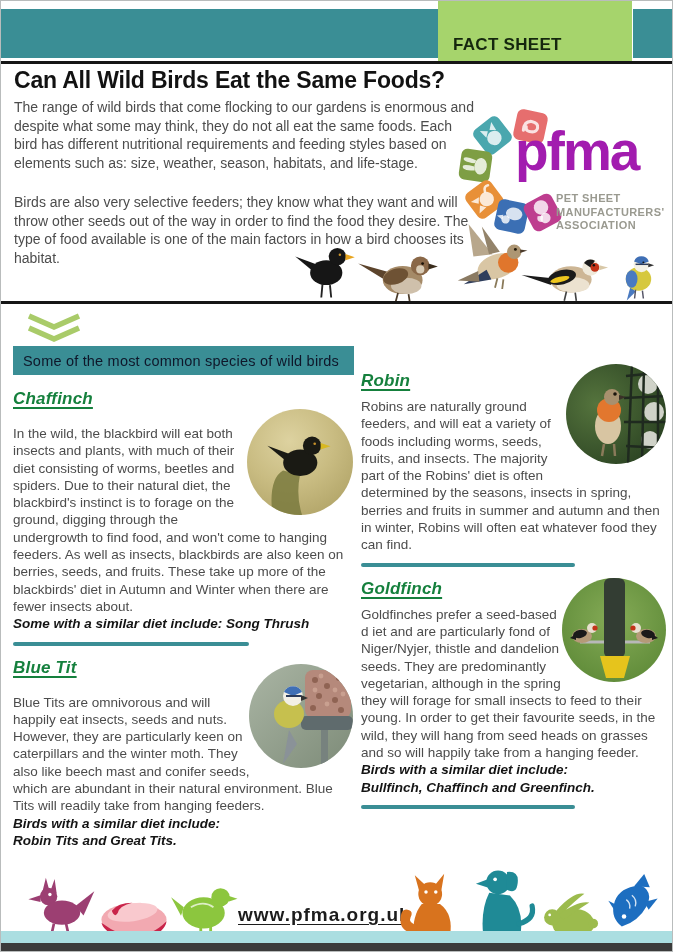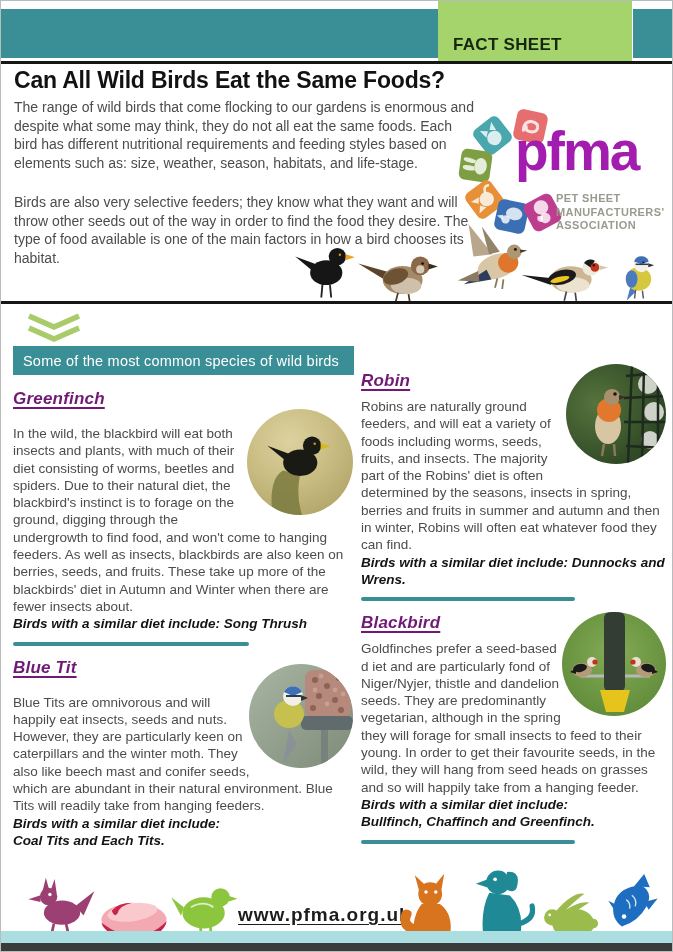--- a/index.html
+++ b/index.html
@@ -34,27 +34,27 @@
   .logo-sub{position:absolute;left:93px;top:86px;color:#9a9a90;font-size:11px;
             letter-spacing:.4px;line-height:13.5px;font-weight:700;}
 
   
   .wire-bird{position:absolute;}
 
   
   .chevron{left:24px;top:311px;}
   .banner{left:12px;top:345px;width:341px;height:29px;background:var(--teal,#3A8E95);
           display:flex;align-items:center;padding-left:10px;box-sizing:border-box;}
-  .banner span{color:#ffffff;font-size:14.5px;letter-spacing:.2px;}
+  .banner span{color:#0f172a;font-size:14.5px;letter-spacing:.2px;}
 
   
   .col{color:#4c4c4c;}
   .col-left{left:12px;top:388px;width:340px;}
   .col-right{left:360px;top:370px;width:305px;}
-  .col h2{font-size:17px;font-weight:800;font-style:italic;color:#701a75;
+  .col h2{font-size:17px;font-weight:800;font-style:italic;color:#15803d;
           text-decoration:underline;text-decoration-thickness:2px;text-underline-offset:3px;
           margin:0 0 16px 0;letter-spacing:.2px;}
   .col-right h2{margin-bottom:7px;}
   .h-later{margin-top:8px !important;}
   .para{font-size:13.5px;line-height:17.3px;}
   .similar{font-size:13.5px;line-height:17.3px;font-weight:700;font-style:italic;color:#141414;}
   .divider{height:4px;background:var(--teal,#3A8E95);border-radius:2px;margin:9px 0 12px 0;}
   .div-left{width:236px;}
   .div-right{width:214px;}
 
@@ -212,37 +212,37 @@
 
   <svg class="abs chevron" width="58" height="34" viewBox="0 0 58 34">
     <path d="M4 4 L29 15 L54 4" stroke="var(--chevron,#A9CB69)" stroke-width="5.5" fill="none"></path>
     <path d="M4 16 L29 27 L54 16" stroke="var(--chevron,#A9CB69)" stroke-width="5.5" fill="none"></path>
   </svg>
   <div class="abs banner">
     <span>Some of the most common species of wild birds</span>
   </div>
 
   <div class="abs col col-left">
-    <h2>Greenfinch</h2>
+    <h2>Chaffinch</h2>
     <div class="para">
       <span class="photo ph-blackbird">
         <svg viewBox="0 0 100 100">
           <path d="M24 100 Q20 66 34 58 L50 62 Q46 82 52 100 Z" fill="#7a7a3e" opacity=".85"></path>
           <g transform="translate(18,16) scale(0.62)">
             <path d="M2 30 L40 44 L36 58 Z" fill="#1a1a14"></path>
               <ellipse cx="52" cy="56" rx="26" ry="20" fill="#1a1a14"></ellipse>
             <circle cx="70" cy="30" r="14" fill="#1a1a14"></circle>
               <path d="M83 26 L98 31 L83 36 Z" fill="#d8b820"></path>
             <circle cx="74" cy="27" r="2" fill="#c8922a"></circle>
           </g>
         </svg>
       </span>
       <span>In the wild, the blackbird will eat both insects and plants, with much of their diet consisting of worms, beetles and spiders. Due to their natural diet, the blackbird's instinct is to forage on the ground, digging through the undergrowth to find food, and won't come to hanging feeders. As well as insects, blackbirds are also keen on berries, seeds, and fruits. These take up more of the blackbirds' diet in Autumn and Winter when there are  fewer insects about.</span>
     </div>
-    <p class="similar">Birds with a similar diet include:  Song Thrush</p>
+    <p class="similar">Some with a similar diet include:  Song Thrush</p>
     <div class="divider div-left"></div>
 
     <h2 class="h-later">Blue Tit</h2>
     <div class="para">
       <span class="photo ph-bluetit">
         <svg viewBox="0 0 104 104">
           <rect x="56" y="6" width="46" height="48" rx="8" fill="#b5897b"></rect>
           <g fill="#8f6353">
               <circle cx="66" cy="16" r="3"></circle>
               <circle cx="78" cy="22" r="3"></circle>
@@ -265,21 +265,21 @@
           <ellipse cx="40" cy="50" rx="15" ry="14" fill="#c6c04e"></ellipse>
           <circle cx="44" cy="32" r="10" fill="#f2efe6"></circle>
           <path d="M35 28 A10 10 0 0 1 53 28 L44 32 Z" fill="#3f6fb5"></path>
           <path d="M37 32 L52 32" stroke="#2a3a5a" stroke-width="2"></path>
           <path d="M52 31 L59 34 L52 37 Z" fill="#333"></path>
         </svg>
       </span>
       <span>Blue Tits are omnivorous and will happily eat insects, seeds and nuts. However, they are particularly keen on caterpillars and the winter moth. They also like beech mast and conifer seeds, which are abundant in their natural environment. Blue Tits will readily take from hanging feeders.</span>
     </div>
     <p class="similar">Birds with a similar diet include:</p>
-    <p class="similar">Coal Tits and Each Tits.</p>
+    <p class="similar">Robin Tits and Great Tits.</p>
   </div>
 
   <div class="abs col col-right">
     <h2>Robin</h2>
     <div class="para">
       <span class="photo ph-robin">
         <svg viewBox="0 0 100 100">
           <g fill="#cfd2c8">
               <circle cx="82" cy="20" r="10"></circle>
               <circle cx="88" cy="48" r="10"></circle>
@@ -292,24 +292,23 @@
           <ellipse cx="42" cy="62" rx="13" ry="18" fill="#d8c5a2"></ellipse>
           <circle cx="43" cy="46" r="12" fill="#e2772e"></circle>
           <circle cx="46" cy="33" r="8" fill="#a8906e"></circle>
           <path d="M53 31 L60 33 L53 36 Z" fill="#3a3028"></path>
           <circle cx="49" cy="30" r="1.8" fill="#1a140c"></circle>
           <path d="M38 80 L36 92 M48 80 L49 92" stroke="#8a7a5a" stroke-width="2.5" fill="none"></path>
         </svg>
       </span>
       <span>Robins are naturally ground feeders, and will eat a variety of foods including worms, seeds, fruits, and  insects. The majority part of the Robins' diet is often determined by the seasons, insects in spring, berries and fruits in summer and autumn and then in winter, Robins will often eat whatever food they can find.</span>
     </div>
-    <p class="similar">Birds with a similar diet include: Dunnocks and Wrens.</p>
     <div class="divider div-right"></div>
 
-    <h2 class="h-later">Blackbird</h2>
+    <h2 class="h-later">Goldfinch</h2>
     <div class="para">
       <span class="photo ph-goldfinch">
         <svg viewBox="0 0 104 104">
           <path d="M18 64 L88 64" stroke="#b8b8b8" stroke-width="3"></path>
           <rect x="42" y="0" width="21" height="80" rx="6" fill="#333d33"></rect>
           <path d="M38 78 L68 78 L62 100 L44 100 Z" fill="#e6c41c"></path>
           <g transform="translate(6,42)">
             <ellipse cx="14" cy="16" rx="10" ry="7" fill="#b59a78"></ellipse>
             <ellipse cx="12" cy="14" rx="7" ry="4" fill="#1a1a1a" transform="rotate(-12 12 14)"></ellipse>
             <circle cx="24" cy="8" r="5" fill="#e8e0d0"></circle>

